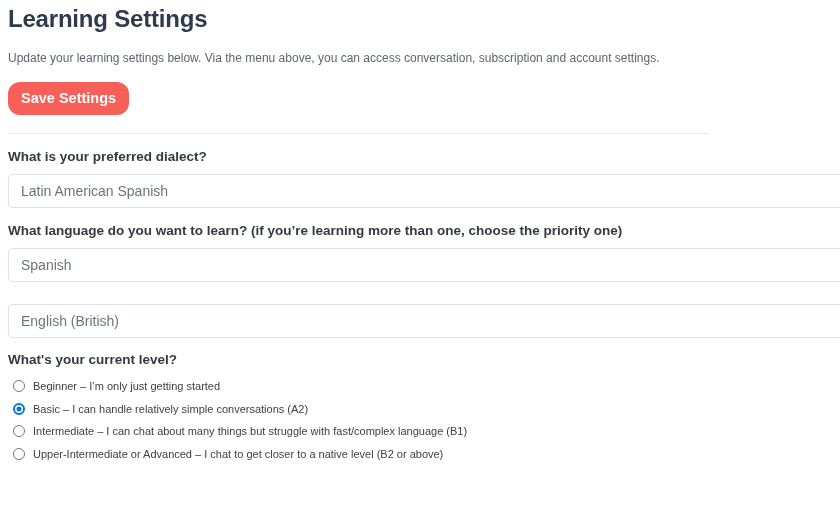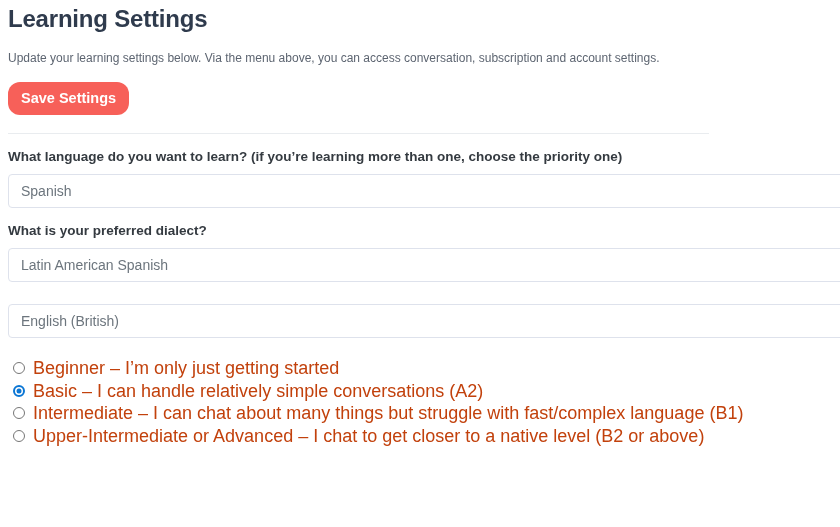--- a/index.html
+++ b/index.html
@@ -121,57 +121,58 @@
     position: absolute;
     left: 50%;
     top: 50%;
     transform: translate(-50%, -50%);
     width: 5px;
     height: 5px;
     border-radius: 50%;
     background: #0b76d4;
   }
   .radio-label {
-    font-size: 18px;
+    font-size: 11px;
     line-height: 20px;
-    color: #c2410c;
+    color: #404040;
     white-space: nowrap;
     cursor: pointer;
   }
 </style>
 </head>
 <body>
 
 <div class="page">
 
   <h1 class="page-title">Learning Settings</h1>
 
   <p class="page-desc">Update your learning settings below. Via the menu above, you can access conversation, subscription and account settings.</p>
 
   <div class="save-wrap">
     <button class="save-button" type="button">Save Settings</button>
   </div>
 
   <div class="divider"></div>
 
   <div class="field-block">
-    <label class="field-label">What language do you want to learn? (if you’re learning more than one, choose the priority one)</label>
-    <input class="text-input" type="text" value="Spanish" style="">
+    <label class="field-label">What is your preferred dialect?</label>
+    <input class="text-input" type="text" value="Latin American Spanish" style="">
   </div>
 
   <div class="field-block">
-    <label class="field-label">What is your preferred dialect?</label>
-    <input class="text-input" type="text" value="Latin American Spanish" style="">
+    <label class="field-label">What language do you want to learn? (if you’re learning more than one, choose the priority one)</label>
+    <input class="text-input" type="text" value="Spanish" style="">
   </div>
 
   <div class="field-block">
     <input class="text-input" type="text" value="English (British)" style="">
   </div>
 
   <div class="radio-group-block">
+    <span class="field-label">What's your current level?</span>
 
     <div class="radio-list">
 
       <div class="radio-row">
         <input class="radio-input" type="radio" name="level" id="lvl-beginner" style="">
         <label class="radio-label" for="lvl-beginner">Beginner – I’m only just getting started</label>
       </div>
 
       <div class="radio-row">
         <input class="radio-input" type="radio" name="level" id="lvl-basic" checked="" style="">

